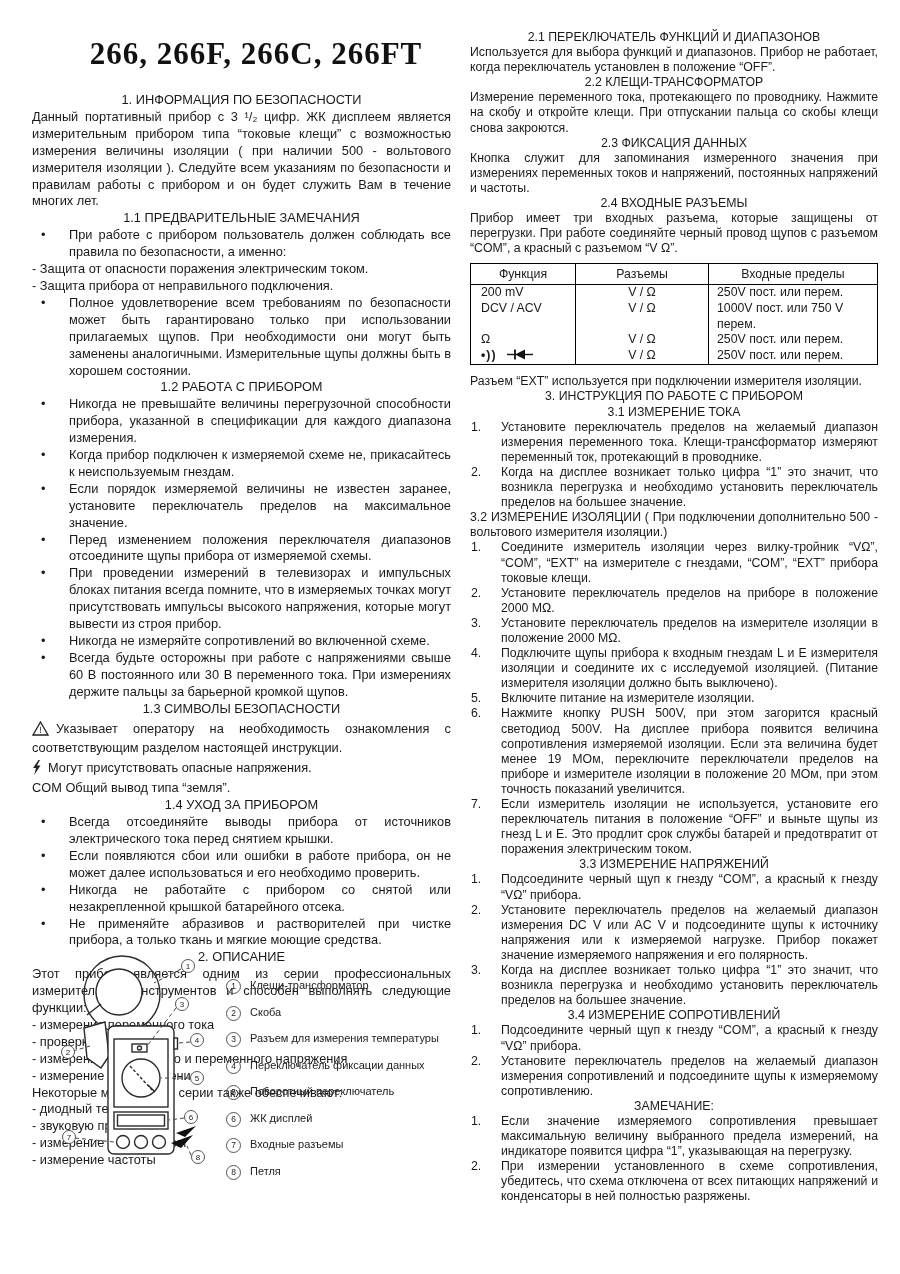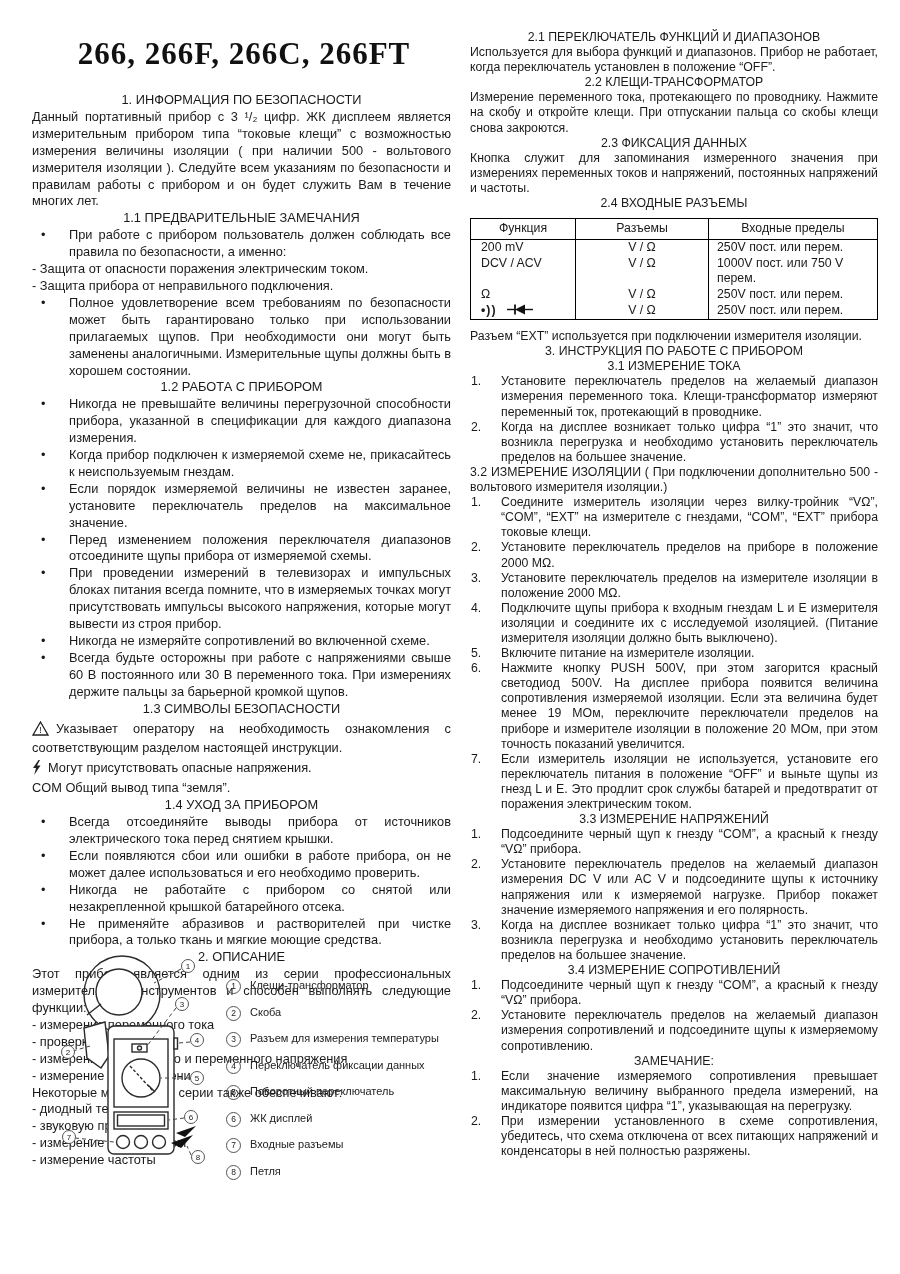--- a/index.html
+++ b/index.html
@@ -1,18 +1,18 @@
 <!DOCTYPE html>
 <html><head>
 <meta charset="utf-8">
 <style>
   html,body{margin:0;padding:0;background:#fff;}
   .page{position:relative;width:900px;height:1274px;background:#ffffff;overflow:hidden;
         font-family:"Liberation Sans","DejaVu Sans",sans-serif;color:#1a1a1a;}
-  .title{position:absolute;left:34px;top:36px;width:420px;text-align:center;
+  .title{position:absolute;left:46px;top:36px;width:420px;text-align:center;
          font-family:"Liberation Serif","DejaVu Serif",serif;font-weight:bold;
          font-size:31px;letter-spacing:1px;color:#111;}
   .col{position:absolute;}
   .col.left{left:32px;top:92px;width:419px;font-size:12.8px;line-height:16.9px;}
   .col.right{left:470px;top:30px;width:408px;font-size:12.3px;line-height:15.1px;}
   .blk{margin:0;}
   .blk.h{text-align:center;}
   .blk.p{text-align:justify;}
   .blk.pl{text-align:justify;}
   .blk.bullet{position:relative;padding-left:37px;text-align:justify;}
@@ -194,20 +194,21 @@
 
   <div class="col right">
     <div id="rcolA">
         <div class="blk h">2.1 ПЕРЕКЛЮЧАТЕЛЬ ФУНКЦИЙ И ДИАПАЗОНОВ</div>
         <div class="blk p">Используется для выбора функций и диапазонов. Прибор не работает, когда переключатель установлен в положение “OFF”.</div>
         <div class="blk h">2.2 КЛЕЩИ-ТРАНСФОРМАТОР</div>
         <div class="blk p">Измерение переменного тока, протекающего по проводнику. Нажмите на скобу и откройте клещи. При отпускании пальца со скобы клещи снова закроются.</div>
         <div class="blk h">2.3 ФИКСАЦИЯ ДАННЫХ</div>
         <div class="blk p">Кнопка служит для запоминания измеренного значения при измерениях переменных токов и напряжений, постоянных напряжений и частоты.</div>
         <div class="blk h">2.4 ВХОДНЫЕ РАЗЪЕМЫ</div>
+        <div class="blk p">Прибор имеет три входных разъема, которые защищены от перегрузки. При работе соединяйте черный провод щупов с разъемом “COM”, а красный с разъемом “V Ω”.</div>
       </div>
     <table class="spec">
       <thead>
           <tr id="spec-head">
             <th>Функция</th>
             <th>Разъемы</th>
             <th>Входные пределы</th>
           </tr>
         </thead>
       <tbody id="spec-body">

